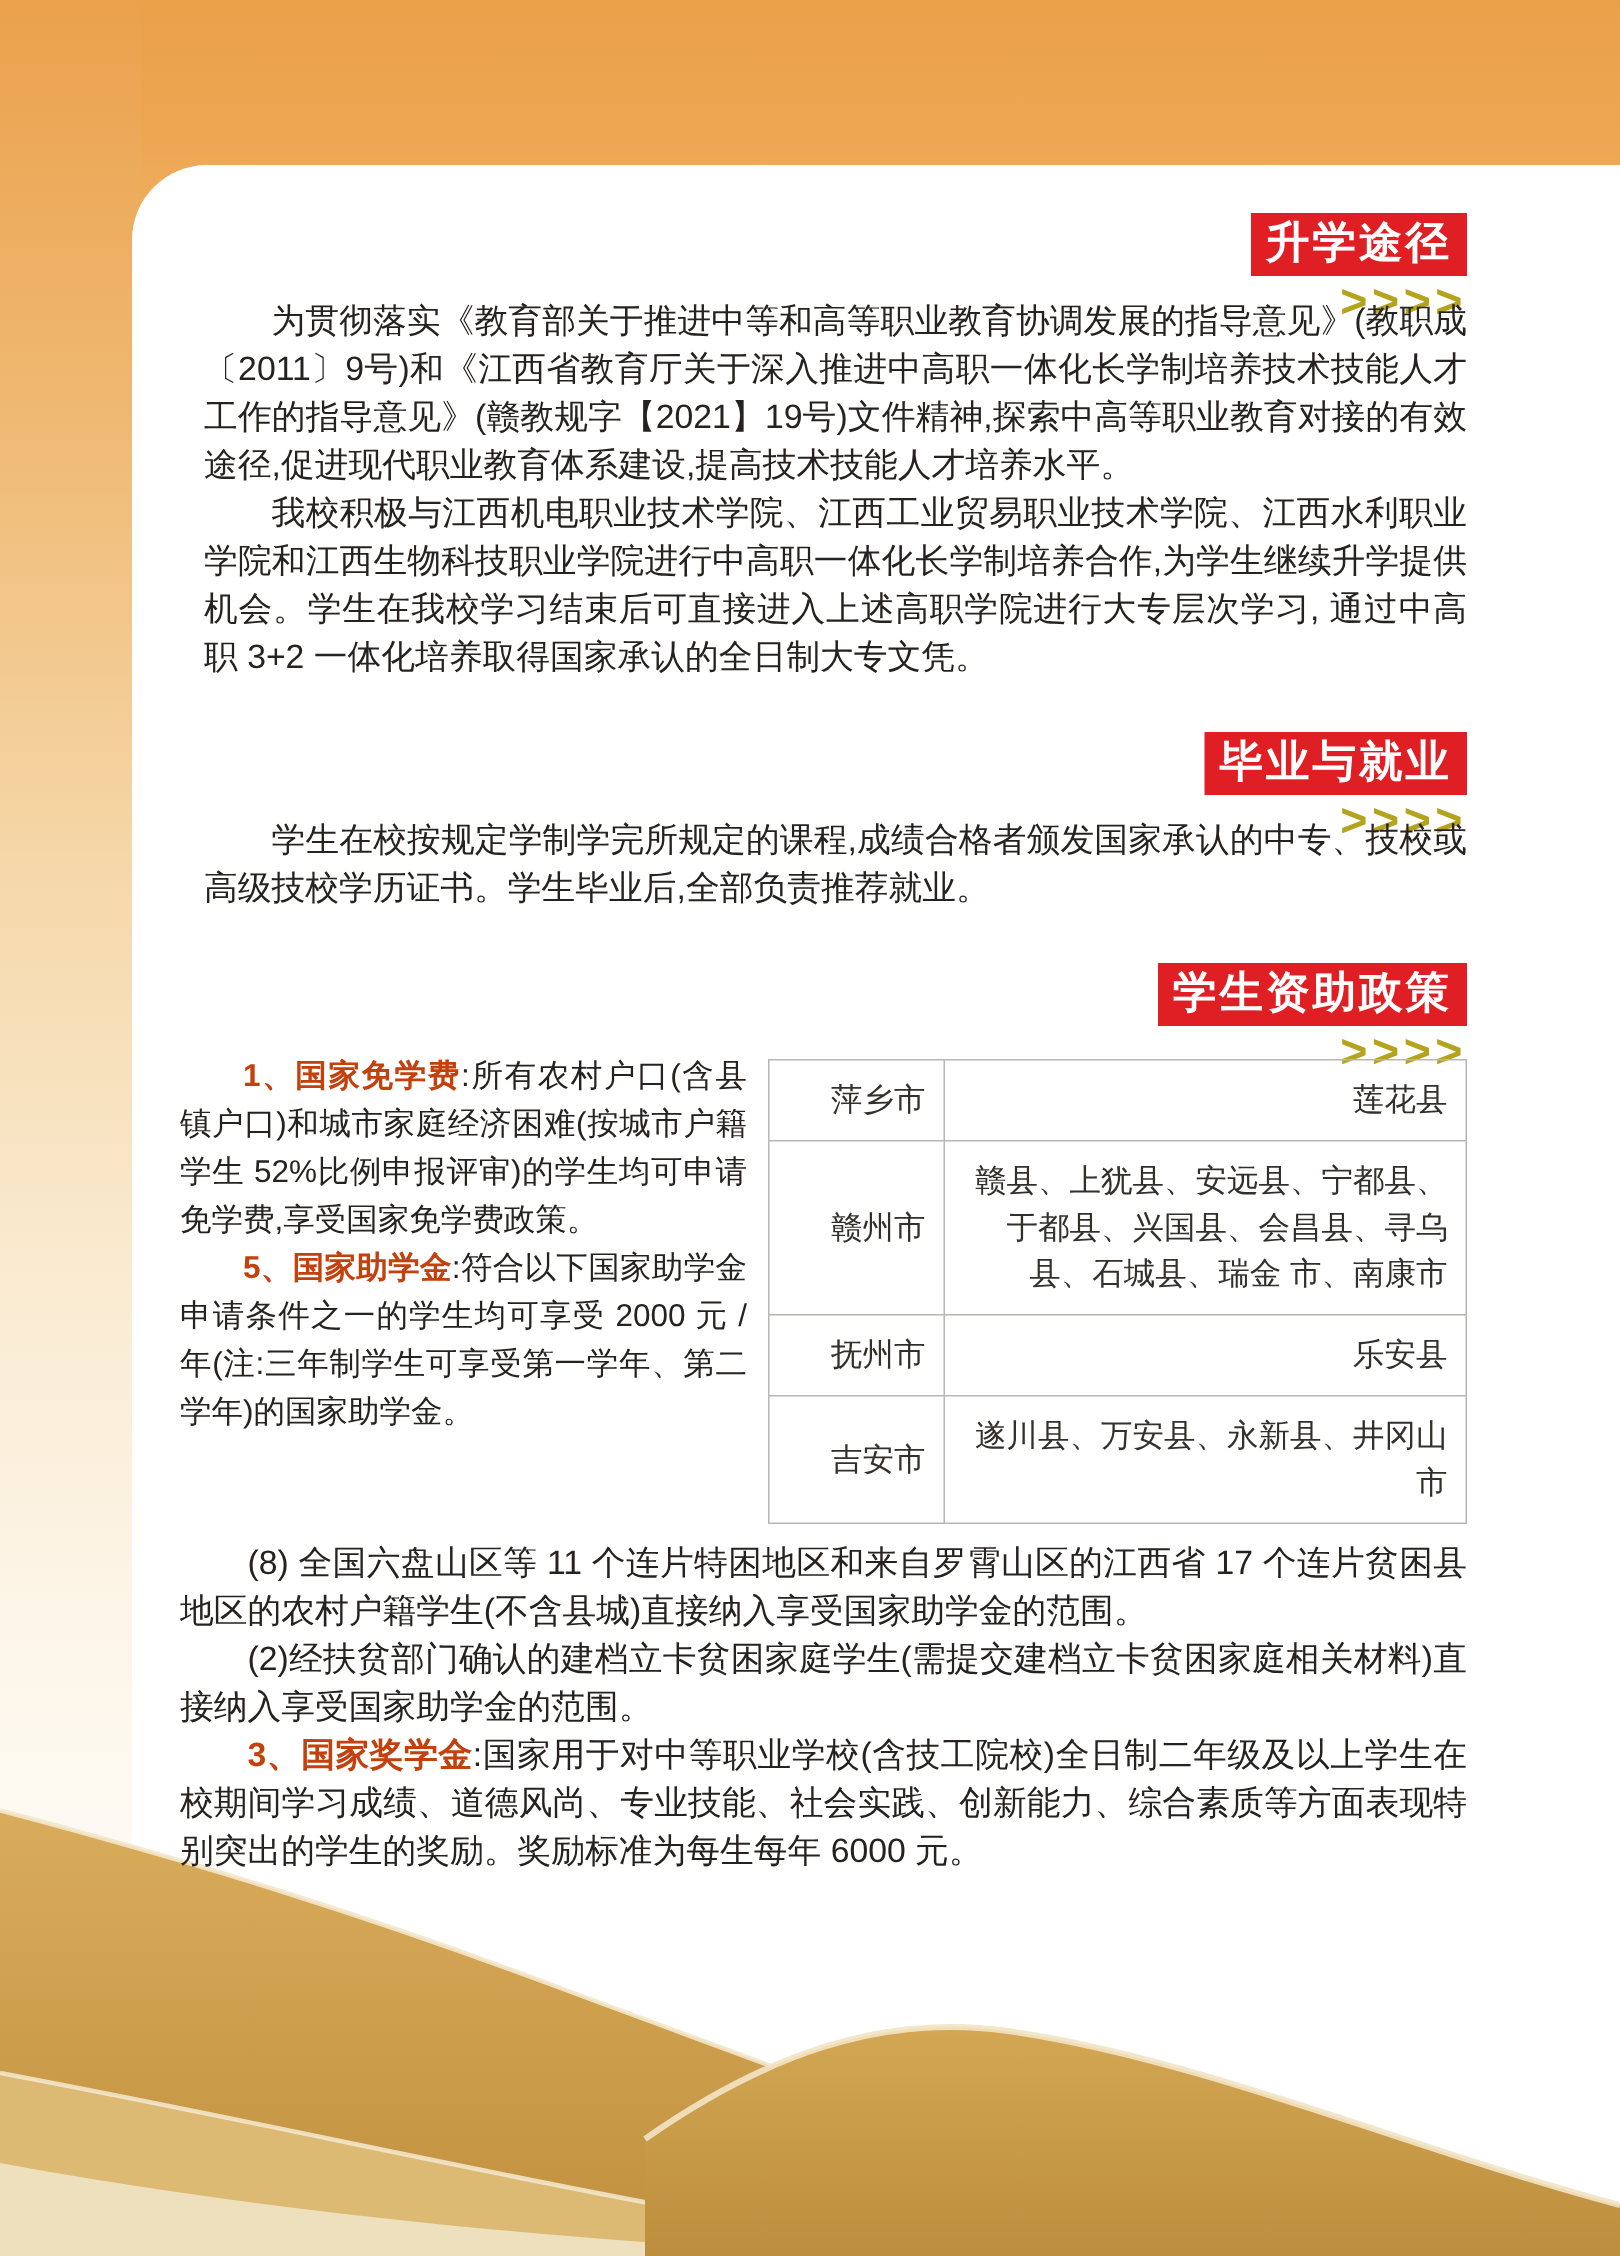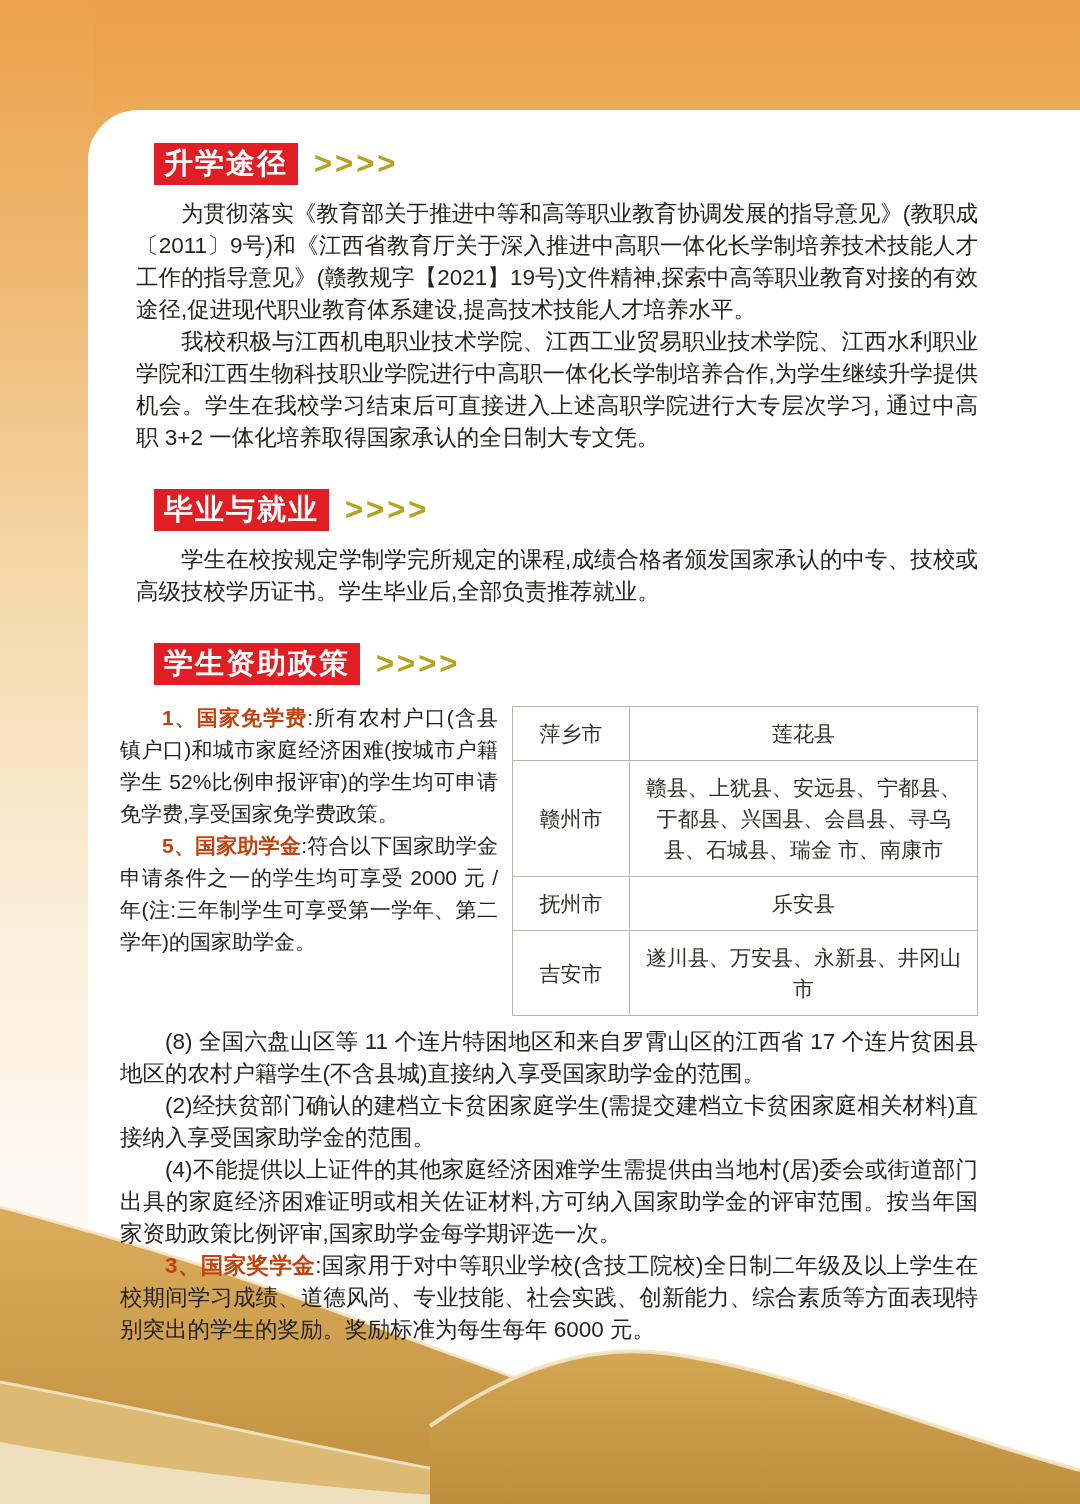--- a/index.html
+++ b/index.html
@@ -32,21 +32,21 @@
     z-index:2;display:block;
   }
   
   .content{
     position:absolute;left:120px;top:0;width:858px;height:1504px;
     z-index:3;
     color:#262220;
     font-size:22.5px;line-height:32px;
     text-align:justify;
   }
-  .sec-header{margin-top:34px;height:44px;display:flex;align-items:center;}
+  .sec-header{margin-top:34px;height:44px;display:flex;align-items:flex-end;flex-direction:column;}
   .sec-header.first{margin-top:142px;}
   .badge{
     display:inline-block;
     margin-left:34px;
     padding:3px 10px 5px 10px;
     background:#e01f25;
     color:#ffffff;
     font-size:29px;font-weight:700;
     letter-spacing:2px;
     line-height:34px;
@@ -67,21 +67,21 @@
   .col-text{width:378px;font-size:21px;line-height:32px;}
   .col-text p{margin:0;text-indent:2em;text-align:justify;}
   .col-table{flex:1;margin-left:14px;padding-top:4px;}
   table.region{
     width:100%;border-collapse:collapse;
     font-size:21px;line-height:31px;color:#33302c;
   }
   table.region td{
     border:1px solid #b9b6b2;
     padding:11px 12px;
-    text-align:center;vertical-align:middle;
+    text-align:right;vertical-align:middle;
   }
   td.city{width:92px;text-align:center;white-space:nowrap;}
   .sub{margin:0;text-indent:2em;}
   .sub.gap{margin-top:0;}
 </style>
 </head>
 <body>
 
 <div class="page">
 
@@ -157,17 +157,16 @@
               <td class="city">吉安市</td>
               <td>遂川县、万安县、永新县、井冈山市</td>
             </tr>
           </tbody>
         </table>
       </div>
     </div>
 
     <p class="sub gap" style="margin-top:10px">(8) 全国六盘山区等 11 个连片特困地区和来自罗霄山区的江西省 17 个连片贫困县地区的农村户籍学生(不含县城)直接纳入享受国家助学金的范围。</p>
     <p class="sub">(2)经扶贫部门确认的建档立卡贫困家庭学生(需提交建档立卡贫困家庭相关材料)直接纳入享受国家助学金的范围。</p>
-    <p class="sub">(4)不能提供以上证件的其他家庭经济困难学生需提供由当地村(居)委会或街道部门出具的家庭经济困难证明或相关佐证材料,方可纳入国家助学金的评审范围。按当年国家资助政策比例评审,国家助学金每学期评选一次。</p>
     <p class="sub"><b class="lead">3、国家奖学金</b><span>:国家用于对中等职业学校(含技工院校)全日制二年级及以上学生在校期间学习成绩、道德风尚、专业技能、社会实践、创新能力、综合素质等方面表现特别突出的学生的奖励。奖励标准为每生每年 6000 元。</span></p>
 
   </div>
 </div>
 
 </body></html>

